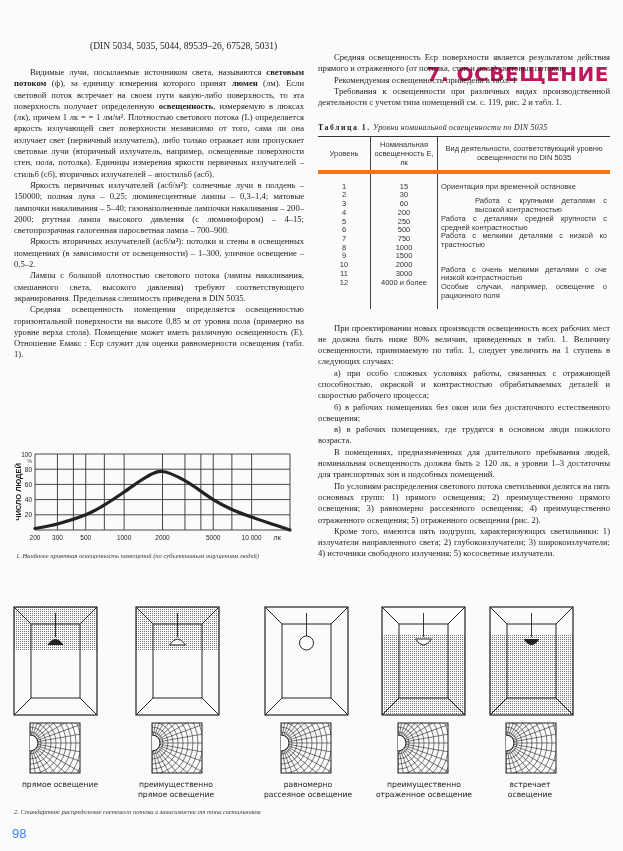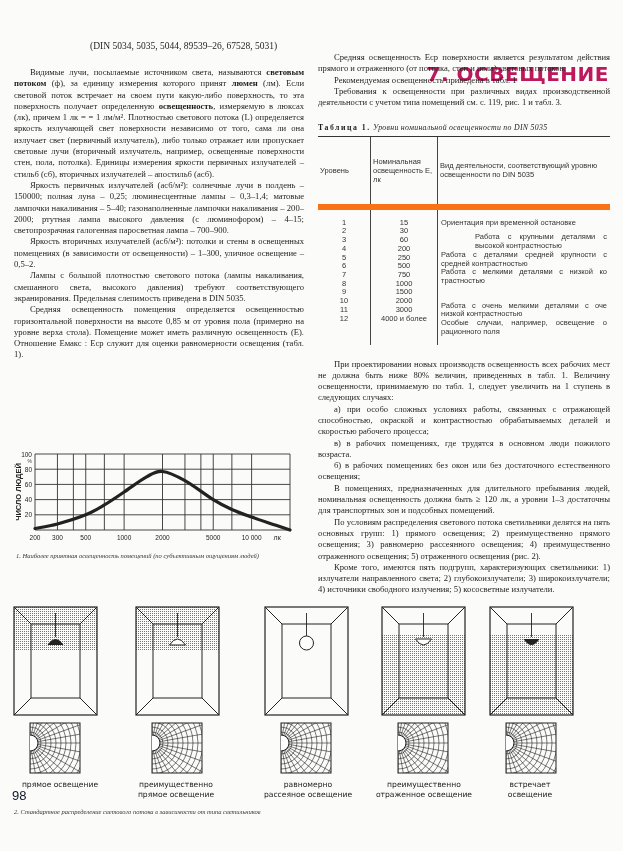--- a/index.html
+++ b/index.html
@@ -8,51 +8,51 @@
   .chapter { right:14px; top:18px; font-family:"DejaVu Sans", sans-serif; font-weight:bold; font-size:20px; letter-spacing:0.5px; color:#be185d;margin-top:44px; }
   .din { left:90px; top:41px; font-size:9.5px; }
   .col { font-size:8.6px; line-height:11.3px; text-align:justify; }
   .col p { margin:0; text-indent:16px; }
   .left { left:14px; top:67px; width:290px; }
   .right { left:318px; top:52px; width:292px; }
   b { font-weight:bold; }
   .tcap { font-size:7.8px; letter-spacing:0.3px; margin-top:14px; }
   .tcap b { letter-spacing:1.5px; }
   table.t { border-collapse:collapse; width:100%; font-size:7.5px; margin-top:2px; font-family:"Liberation Sans", sans-serif; color:#333; }
-  table.t th { font-weight:normal; border-top:1px solid #333; border-bottom:6px solid #f97316; padding:20px 2px; text-align:left; line-height:9px; }
+  table.t th { font-weight:normal; border-top:1px solid #333; border-bottom:4px solid #f97316; padding:3px 2px; text-align:center; line-height:9px; }
   table.t th + th, table.t td + td { border-left:1px solid #444; }
   table.t td { vertical-align:top; padding:0 3px; line-height:8.7px; }
   table.t td.c { text-align:center; }
   table.t tr.first td { padding-top:9px; }
   table.t tr.last td { padding-bottom:8px; }
   .chart-wrap { left:10px; top:448px; width:290px; height:105px; }
   .fig1cap { left:16px; top:552px; width:280px; font-size:6.5px; font-style:italic; line-height:8px; color:#333; }
   .figs { left:0; top:597px; width:604px; height:200px; }
   .flabel { font-family:"DejaVu Sans", sans-serif; font-size:7.6px; text-align:center; line-height:9.5px; color:#222; }
   .fig2cap { left:14px; top:808px; font-size:6.5px; font-style:italic; color:#333; }
-  .pageno { left:12px; top:788px; font-size:13px; font-family:"Liberation Sans", sans-serif; color:#0f172a; }
+  .pageno { left:12px; top:826px; font-size:13px; font-family:"Liberation Sans", sans-serif; color:#3b82f6; }
 </style>
 </head>
 <body>
 
 <div class="abs chapter">7. ОСВЕЩЕНИЕ</div>
 <div class="abs din">(DIN 5034, 5035, 5044, 89539–26, 67528, 5031)</div>
 
 <div class="abs col left">
   <p><span>Видимые лучи, посылаемые источником света, называются </span><b>световым потоком</b><span> (ф), за единицу измерения которого принят </span><b>люмен</b><span> (лм). Если световой поток встречает на своем пути какую-либо поверхность, то эта поверхность получает определенную </span><b>освещенность</b><span>, измеряемую в люксах (лк), причем 1 лк = = 1 лм/м². Плотностью светового потока (L) определяется яркость излучающей свет поверхности независимо от того, сама ли она излучает свет (первичный излучатель), либо только отражает или пропускает световые лучи (вторичный излучатель, например, освещенные поверхности стен, пола, потолка). Единицы измерения яркости первичных излучателей – стильб (сб), вторичных излучателей – апостильб (асб).</span></p>
   <p>Яркость первичных излучателей (асб/м²): солнечные лучи в полдень – 150000; полная луна – 0,25; люминесцентные лампы – 0,3–1,4; матовые лампочки накаливания – 5–40; газонаполненные лампочки накаливания – 200–2000; ртутная лампа высокого давления (с люминофором) – 4–15; светопрозрачная галогенная паросветная лампа – 700–900.</p>
   <p>Яркость вторичных излучателей (асб/м²): потолки и стены в освещенных помещениях (в зависимости от освещенности) – 1–300, уличное освещение – 0,5–2.</p>
   <p>Лампы с большой плотностью светового потока (лампы накаливания, смешанного света, высокого давления) требуют соответствующего экранирования. Предельная слепимость приведена в DIN 5035.</p>
   <p>Средняя освещенность помещения определяется освещенностью горизонтальной поверхности на высоте 0,85 м от уровня пола (примерно на уровне верха стола). Помещение может иметь различную освещенность (E). Отношение Eмакс : Eср служит для оценки равномерности освещения (табл. 1).</p>
 </div>
 
 <div class="abs col right">
   <p>Средняя освещенность Eср поверхности является результатом действия прямого и отраженного (от потолка, стен и пола) световых потоков.</p>
   <p>Рекомендуемая освещенность приведена в табл. 1</p>
-  <p>Требования к освещенности при различных видах производственной деятельности с учетом типа помещений см. с. 119, рис. 1 и табл. 3.</p>
+  <p>Требования к освещенности при различных видах производственной деятельности с учетом типа помещений см. с. 119, рис. 2 и табл. 1.</p>
   <div class="tcap"><b>Таблица 1.</b> <i>Уровни номинальной освещенности по DIN 5035</i></div>
   <table class="t">
     <thead>
       <tr>
         <th style="width:48px">Уровень</th>
         <th style="width:62px">Номинальная освещенность E, лк</th>
         <th>Вид деятельности, соответствующий уровню освещенности по DIN 5035</th>
       </tr>
     </thead>
     <tbody>
@@ -92,22 +92,22 @@
             <div style="margin-bottom: 16px;">Работа с мелкими деталями с низкой ко трастностью</div>
             <div style="margin-bottom: 0px;">Работа с очень мелкими деталями с оче низкой контрастностью</div>
             <div style="margin-bottom: 0px;">Особые случаи, например, освещение о рационного поля</div>
           </td>
       </tr>
     </tbody>
   </table>
   <div style="height:14px"></div>
   <p>При проектировании новых производств освещенность всех рабочих мест не должна быть ниже 80% величин, приведенных в табл. 1. Величину освещенности, принимаемую по табл. 1, следует увеличить на 1 ступень в следующих случаях:</p>
   <p>а) при особо сложных условиях работы, связанных с отражающей способностью, окраской и контрастностью обрабатываемых деталей и скоростью рабочего процесса;</p>
+  <p>б) в рабочих помещениях без окон или без достаточного естественного освещения;</p>
   <p>в) в рабочих помещениях, где трудятся в основном люди пожилого возраста.</p>
-  <p>б) в рабочих помещениях без окон или без достаточного естественного освещения;</p>
   <p>В помещениях, предназначенных для длительного пребывания людей, номинальная освещенность должна быть ≥ 120 лк, а уровни 1–3 достаточны для транспортных зон и подсобных помещений.</p>
   <p>По условиям распределения светового потока светильники делятся на пять основных групп: 1) прямого освещения; 2) преимущественно прямого освещения; 3) равномерно рассеянного освещения; 4) преимущественно отраженного освещения; 5) отраженного освещения (рис. 2).</p>
   <p>Кроме того, имеются пять подгрупп, характеризующих светильники: 1) излучатели направленного света; 2) глубокоизлучатели; 3) широкоизлучатели; 4) источники свободного излучения; 5) кососветные излучатели.</p>
 </div>
 
 <div class="abs chart-wrap">
   <svg id="chart" width="290" height="105">
       <line x1="25" x2="25" y1="6" y2="82" stroke="#333" stroke-width="0.9"></line>
       <line x1="47.45163552959937" x2="47.45163552959937" y1="6" y2="82" stroke="#333" stroke-width="0.9"></line>
       <line x1="63.38132444715761" x2="63.38132444715761" y1="6" y2="82" stroke="#333" stroke-width="0.9"></line>

